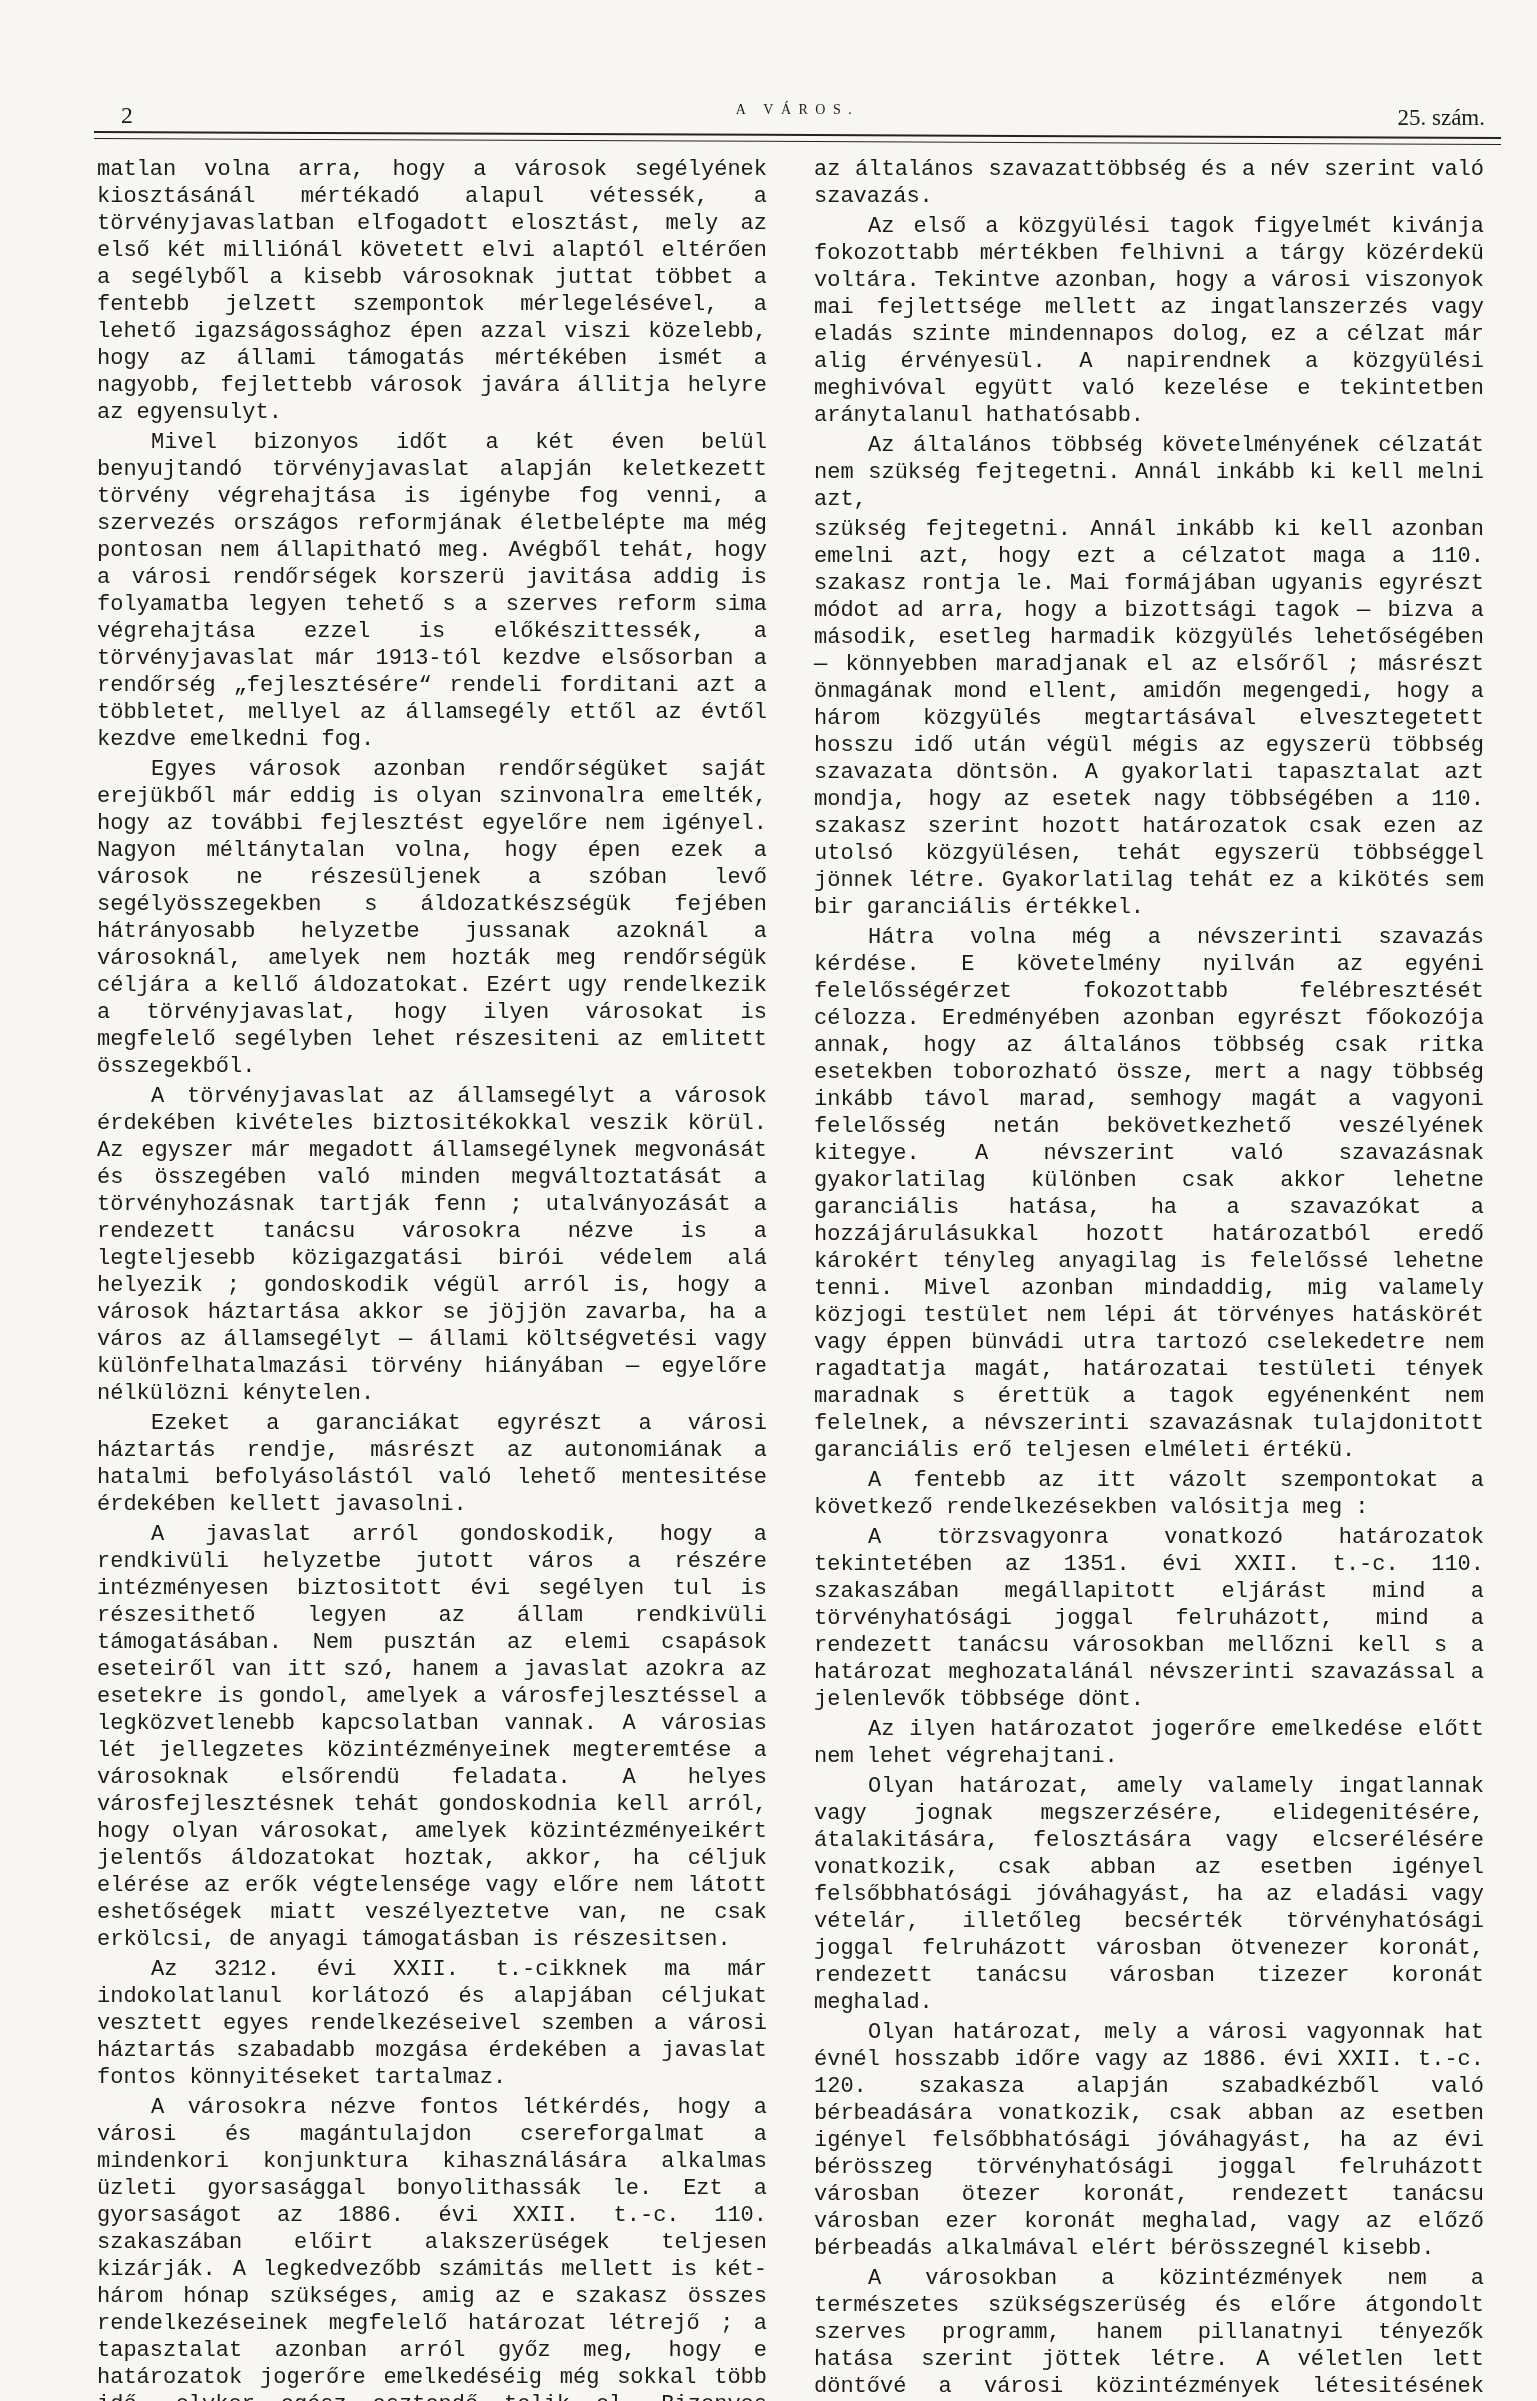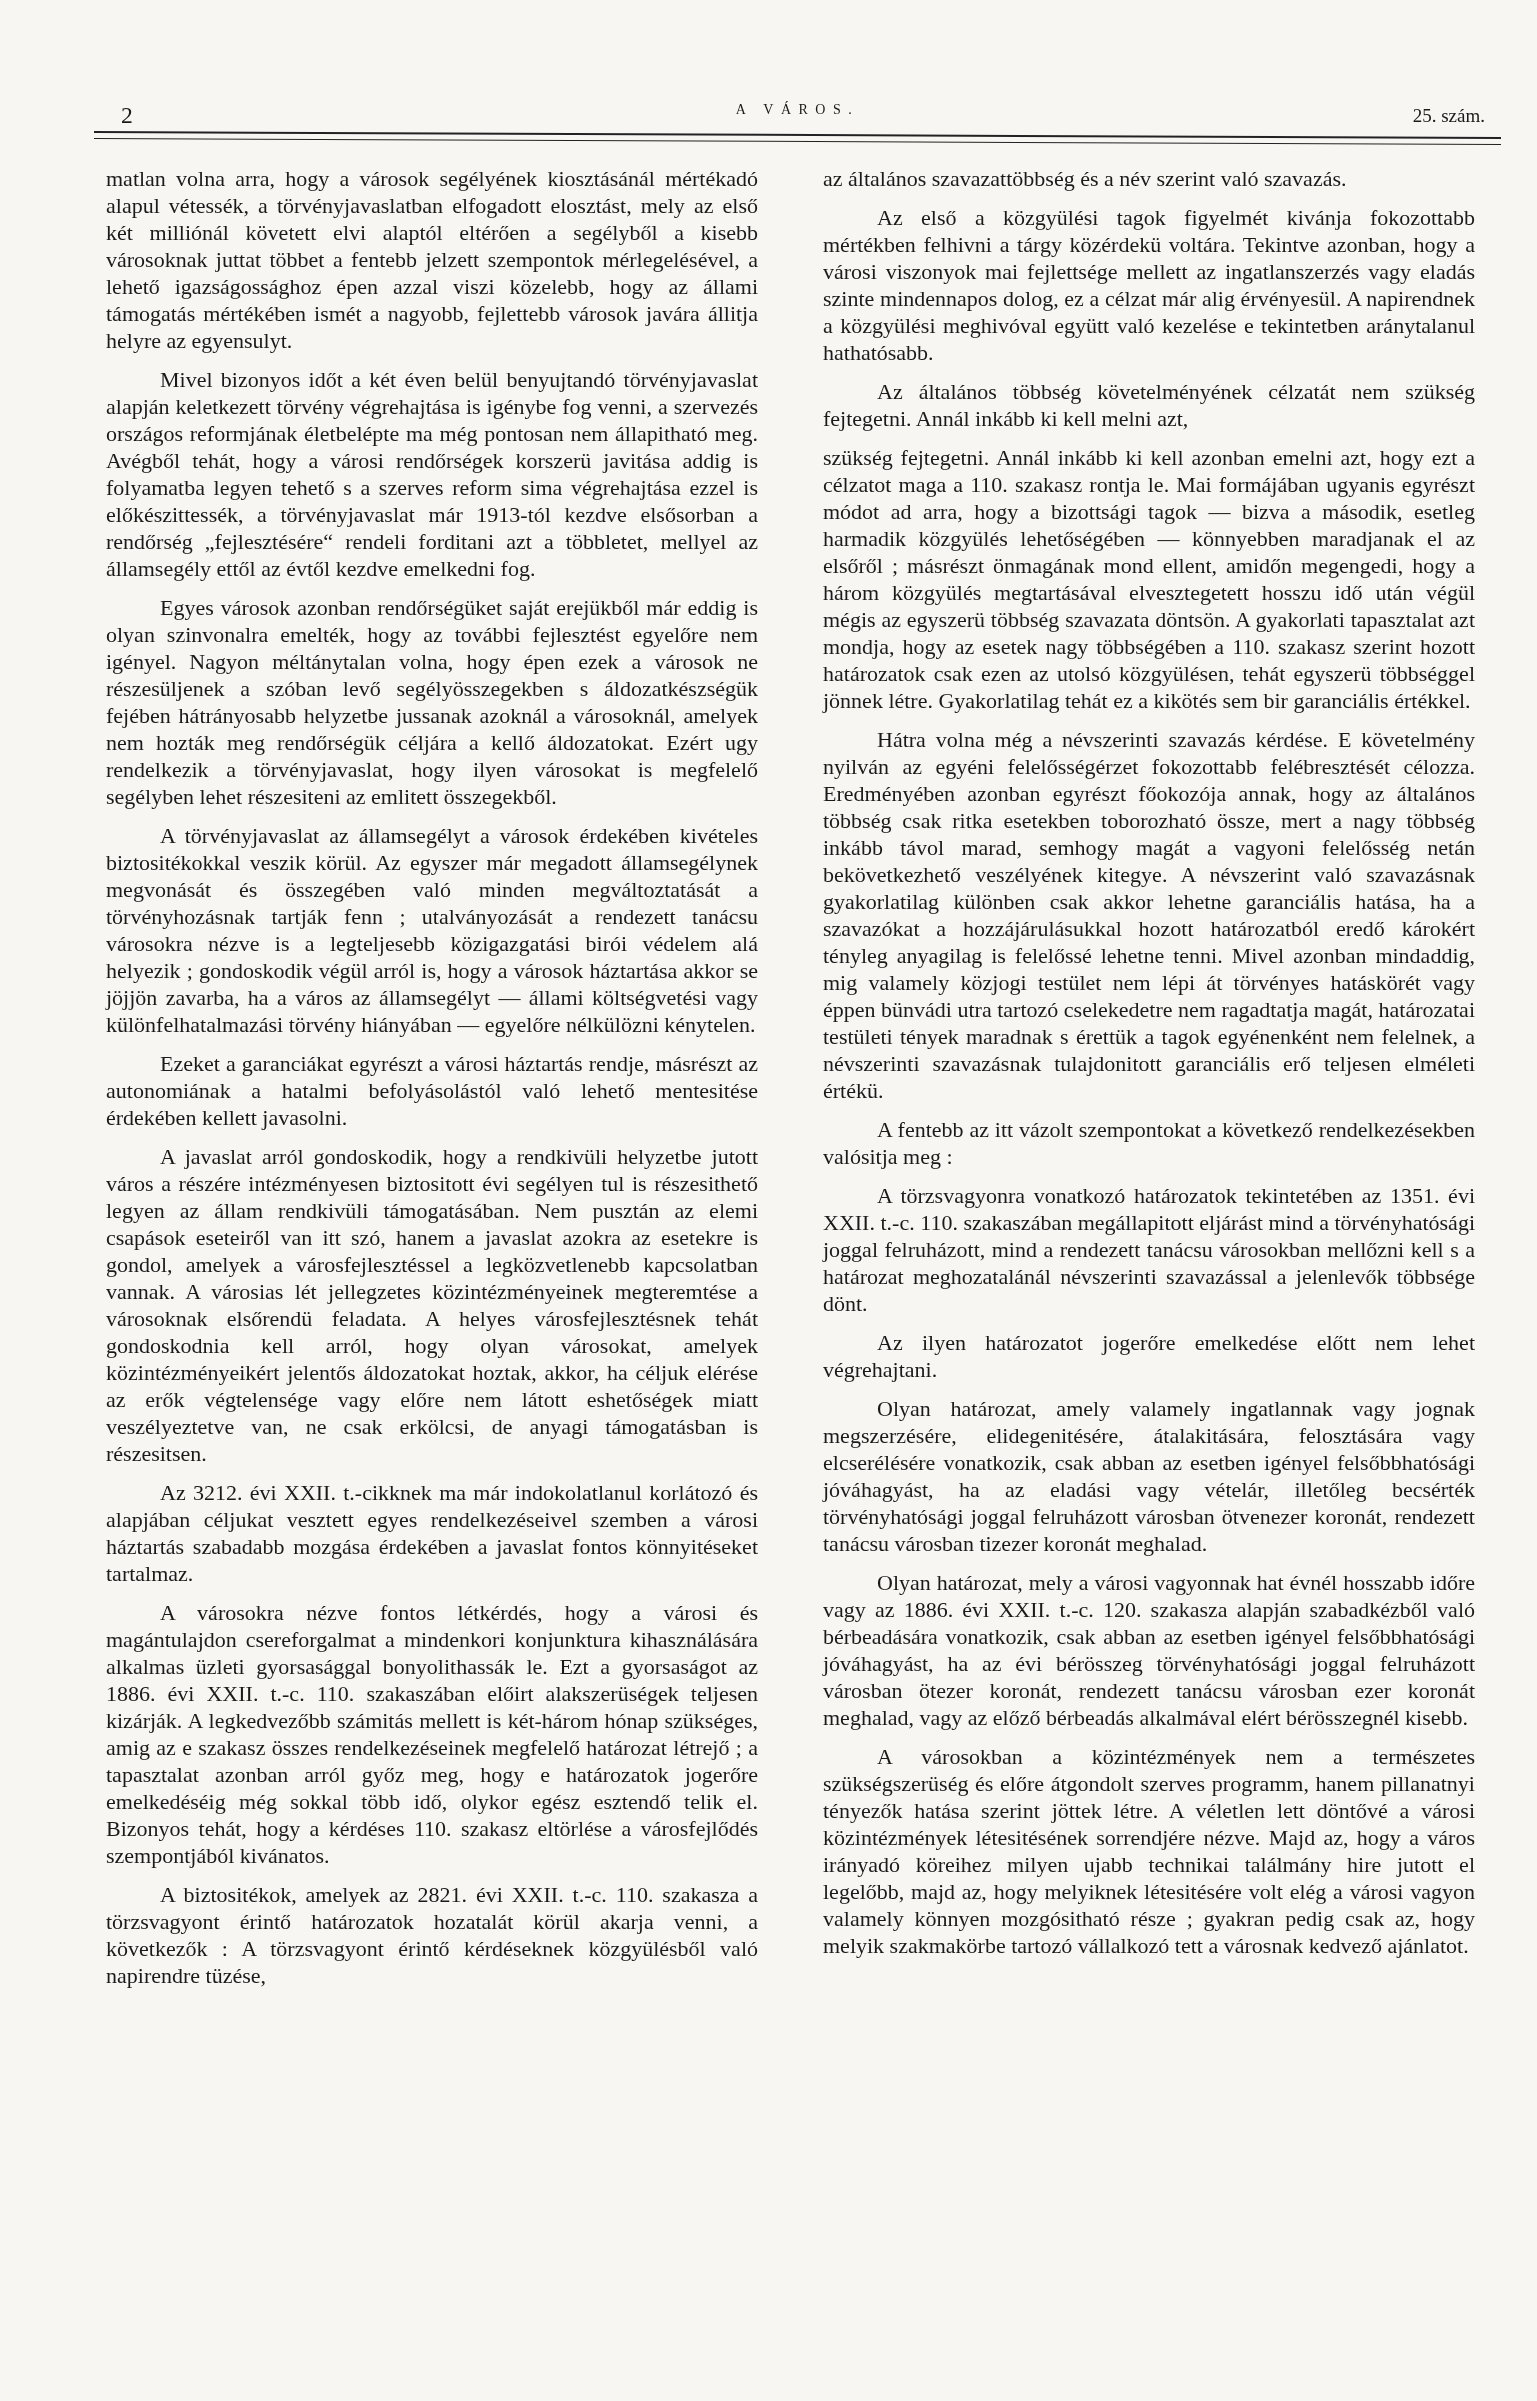--- a/index.html
+++ b/index.html
@@ -9,34 +9,34 @@
     font-family: "Liberation Serif", "DejaVu Serif", serif;
     color: #1a1a1a;
     position: relative;
     overflow: hidden;
   }
   .header {
     position: absolute; left: 94px; top: 97px; width: 1407px; height: 32px;
   }
   .header .pnum { position: absolute; left: 27px; top: 5.4px; font-size: 23.6px; }
   .header .title { position: absolute; left: 0; right: 0; top: 5.4px; text-align: center; font-size: 14px; letter-spacing: 7.5px; }
-  .header .issue { position: absolute; right: 16px; top: 7.5px; font-size: 19px; }
+  .header .issue { position: absolute; right: 16px; top: 7.5px; font-size: 23px; }
   .rule {
     position: absolute; left: 94px; top: 134px; width: 1407px; height: 5.4px;
     border-top: 2.1px solid #222; border-bottom: 1.6px solid #222;
     transform: rotate(0.25deg);
   }
   .col {
     position: absolute; top: 153px; width: 676px;
     font-size: 22px; line-height: 27px;
     text-align: justify; hyphens: manual;
   }
   .col.left { left: 94px; }
   .col.right { left: 811px; }
-  .col p { margin: 12px; text-indent: 0; }
+  .col p { margin: 3px; text-indent: 0; font-family: Liberation Mono, monospace; }
   .col p.ind { text-indent: 54px; }
 </style>
 </head>
 <body>
 
 <div class="header">
   <span class="pnum">2</span>
   <div class="title">A VÁROS.</div>
   <span class="issue">25. szám.</span>
 </div>

